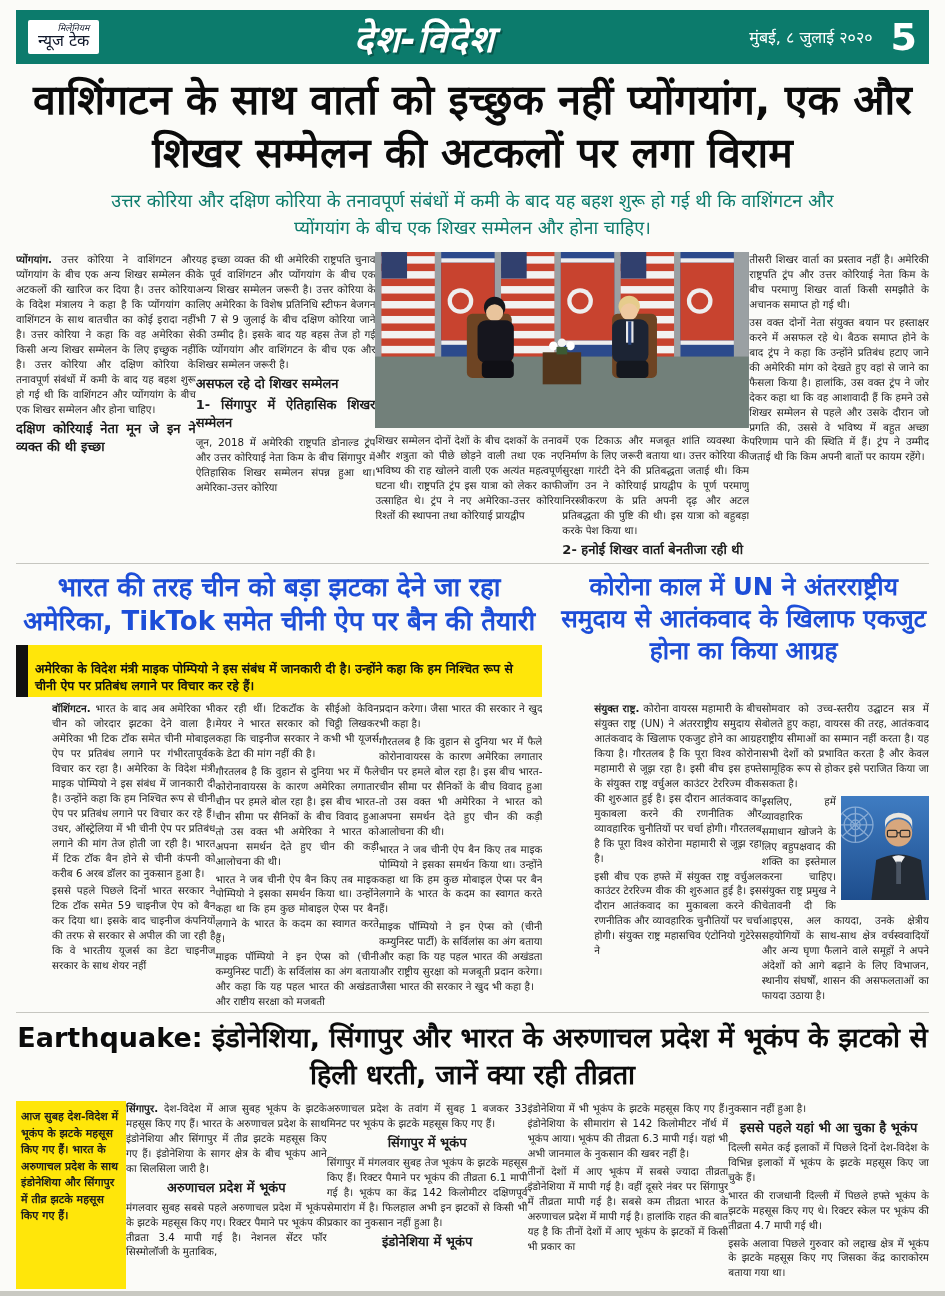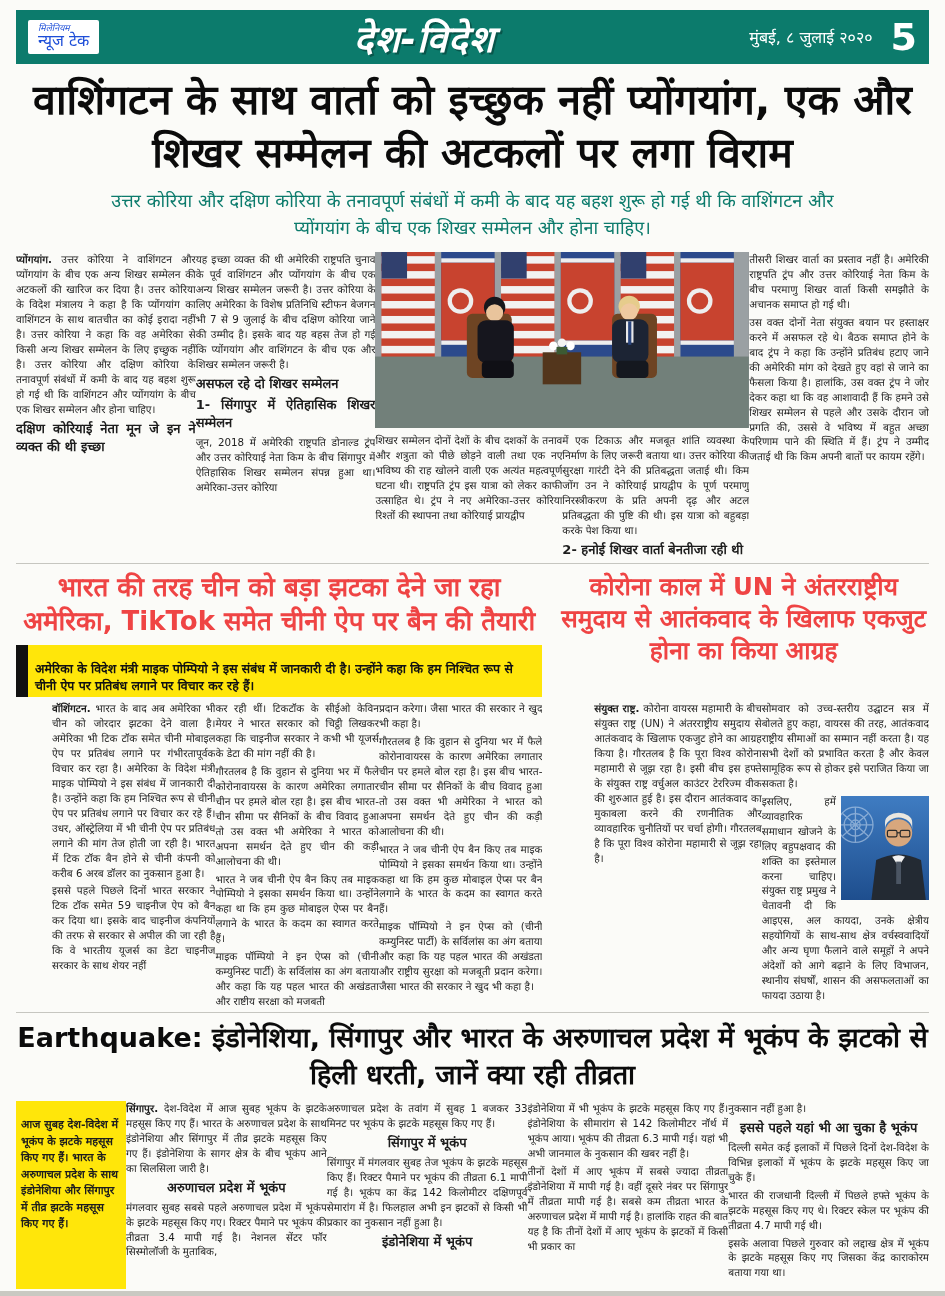--- a/index.html
+++ b/index.html
@@ -1,21 +1,21 @@
 <!DOCTYPE html>
 <html style="--masthead-teal: #0c7b6c; --highlight-yellow: #ffe60a;"><head>
 <meta charset="utf-8">
 <style>
   :root { --masthead-teal:#0c7b6c; --highlight-yellow:#ffe60a; }
   html,body{margin:0;padding:0;}
   body{width:945px;background:#dcdcd6;font-family:"DejaVu Sans","Liberation Sans",sans-serif;}
   .page{width:945px;height:1296px;background:#fbfbf8;padding:10px 16px 0;box-sizing:border-box;overflow:hidden;position:relative;}
   
   .masthead{background:var(--masthead-teal);height:54px;display:flex;align-items:center;padding:0 12px;color:#fff;}
-  .brand-box{background:#fff;color:#1d4ed8;text-align:left;padding:4px 10px;line-height:1.05;border-radius:2px;flex:none;}
+  .brand-box{background:#fff;color:#0f172a;text-align:right;padding:4px 10px;line-height:1.05;border-radius:2px;flex:none;}
   .brand-line1{font-size:9px;font-style:italic;}
   .brand-line2{font-size:16px;font-weight:normal;white-space:nowrap;}
   .masthead-title{flex:1;text-align:center;font-size:37px;font-weight:bold;font-style:italic;letter-spacing:1px;text-shadow:2px 2px 0 rgba(0,0,0,.3);}
   .masthead-right{display:flex;align-items:center;gap:18px;flex:none;}
   .masthead-date{font-size:16px;}
   .masthead-page{font-size:38px;font-weight:bold;line-height:1;}
   
   .lead-headline{font-size:41px;line-height:1.3;font-weight:800;text-align:center;color:#0b0b0b;margin:10px 2px 6px;}
   .standfirst{color:var(--masthead-teal);font-size:18px;line-height:1.55;text-align:center;margin:2px 66px 10px;font-weight:500;}
   .cols{display:flex;}
@@ -27,31 +27,31 @@
   .photo{background:#888;overflow:hidden;}
   .summit-photo{height:176px;margin-bottom:5px;flex:none;}
   .summit-photo svg,.un-photo svg{display:block;width:100%;height:100%;}
   .inner{flex:1;overflow:hidden;}
   .rule{border-top:1px solid #c6c6c0;margin:7px 0;}
   
   .second-row{display:flex;gap:16px;}
   .sec2-left{flex:1.42;min-width:0;}
   .sec2-right{flex:1;min-width:0;}
   .sec2-head{height:126px;overflow:hidden;}
-  .sec2-headline{font-size:26px;line-height:1.3;font-weight:800;text-align:center;color:#ef4444;margin:0 0 6px;}
+  .sec2-headline{font-size:26px;line-height:1.3;font-weight:800;text-align:center;color:#1d4ed8;margin:0 0 6px;}
   .sec2-headline.right{font-size:24.5px;}
   .highlight-strip{display:flex;background:var(--highlight-yellow);align-items:stretch;}
   .highlight-marker{width:12px;background:#111;flex:none;}
   .highlight-text{font-size:12.4px;font-weight:bold;line-height:1.4;padding:15px 7px;color:#111;}
   .sec2-body{height:304px;overflow:hidden;margin-top:4px;margin-left:36px;}
   .un-photo{float:right;width:88px;height:104px;margin:2px 0 3px 5px;}
   
   .quake-headline{font-size:27px;line-height:1.35;font-weight:800;text-align:center;margin:4px 0 8px;color:#0b0b0b;}
   .quake-body{height:188px;overflow:hidden;}
-  .yellow-col{flex:0 0 100px;background:var(--highlight-yellow);font-weight:bold;font-size:11px;line-height:1.5;padding:16px 5px;text-align:left;}
+  .yellow-col{flex:0 0 100px;background:var(--highlight-yellow);font-weight:bold;font-size:11px;line-height:1.5;padding:8px 5px;text-align:left;}
   .quake-col .subhead{text-align:center;}
   .footer-bar{position:absolute;left:0;bottom:0;width:100%;height:5px;background:#c9c9c2;}
 </style>
 </head>
 <body>
 
 <div class="page">
 
   <header class="masthead">
     <div class="brand-box">
@@ -213,20 +213,21 @@
           </div>
       </div>
     </div>
     <div class="sec2-right">
       <div class="sec2-head">
         <h2 class="sec2-headline right">कोरोना काल में UN ने अंतरराष्ट्रीय समुदाय से आतंकवाद के खिलाफ एकजुट होना का किया आग्रह</h2>
       </div>
       <div class="cols sec2-body">
         <div class="col">
             <p class="para"><strong>संयुक्त राष्ट्र. </strong>कोरोना वायरस महामारी के बीच संयुक्त राष्ट्र (UN) ने अंतरराष्ट्रीय समुदाय से आतंकवाद के खिलाफ एकजुट होने का आग्रह किया है। गौरतलब है कि पूरा विश्व कोरोना महामारी से जूझ रहा है। इसी बीच इस हफ्ते के संयुक्त राष्ट्र वर्चुअल काउंटर टेररिज्म वीक की शुरुआत हुई है। इस दौरान आतंकवाद का मुकाबला करने की रणनीतिक और व्यावहारिक चुनौतियों पर चर्चा होगी। गौरतलब है कि पूरा विश्व कोरोना महामारी से जूझ रहा है।</p>
+            <p class="para">इसी बीच एक हफ्ते में संयुक्त राष्ट्र वर्चुअल काउंटर टेररिज्म वीक की शुरुआत हुई है। इस दौरान आतंकवाद का मुकाबला करने की रणनीतिक और व्यावहारिक चुनौतियों पर चर्चा होगी। संयुक्त राष्ट्र महासचिव एंटोनियो गुटेरेस ने</p>
           </div>
         <div class="col">
           <p class="para">सोमवार को उच्च-स्तरीय उद्घाटन सत्र में बोलते हुए कहा, वायरस की तरह, आतंकवाद राष्ट्रीय सीमाओं का सम्मान नहीं करता है। यह सभी देशों को प्रभावित करता है और केवल सामूहिक रूप से होकर इसे पराजित किया जा सकता है।</p>
           <div class="photo un-photo">
             <svg viewBox="0 0 150 130" preserveAspectRatio="xMidYMid slice">
               <defs>
                   <linearGradient id="unbg" x1="0" y1="0" x2="0" y2="1">
                     <stop offset="0" stop-color="#3f7cc2"></stop>
                     <stop offset="1" stop-color="#1e4e8e"></stop>
                   </linearGradient>

